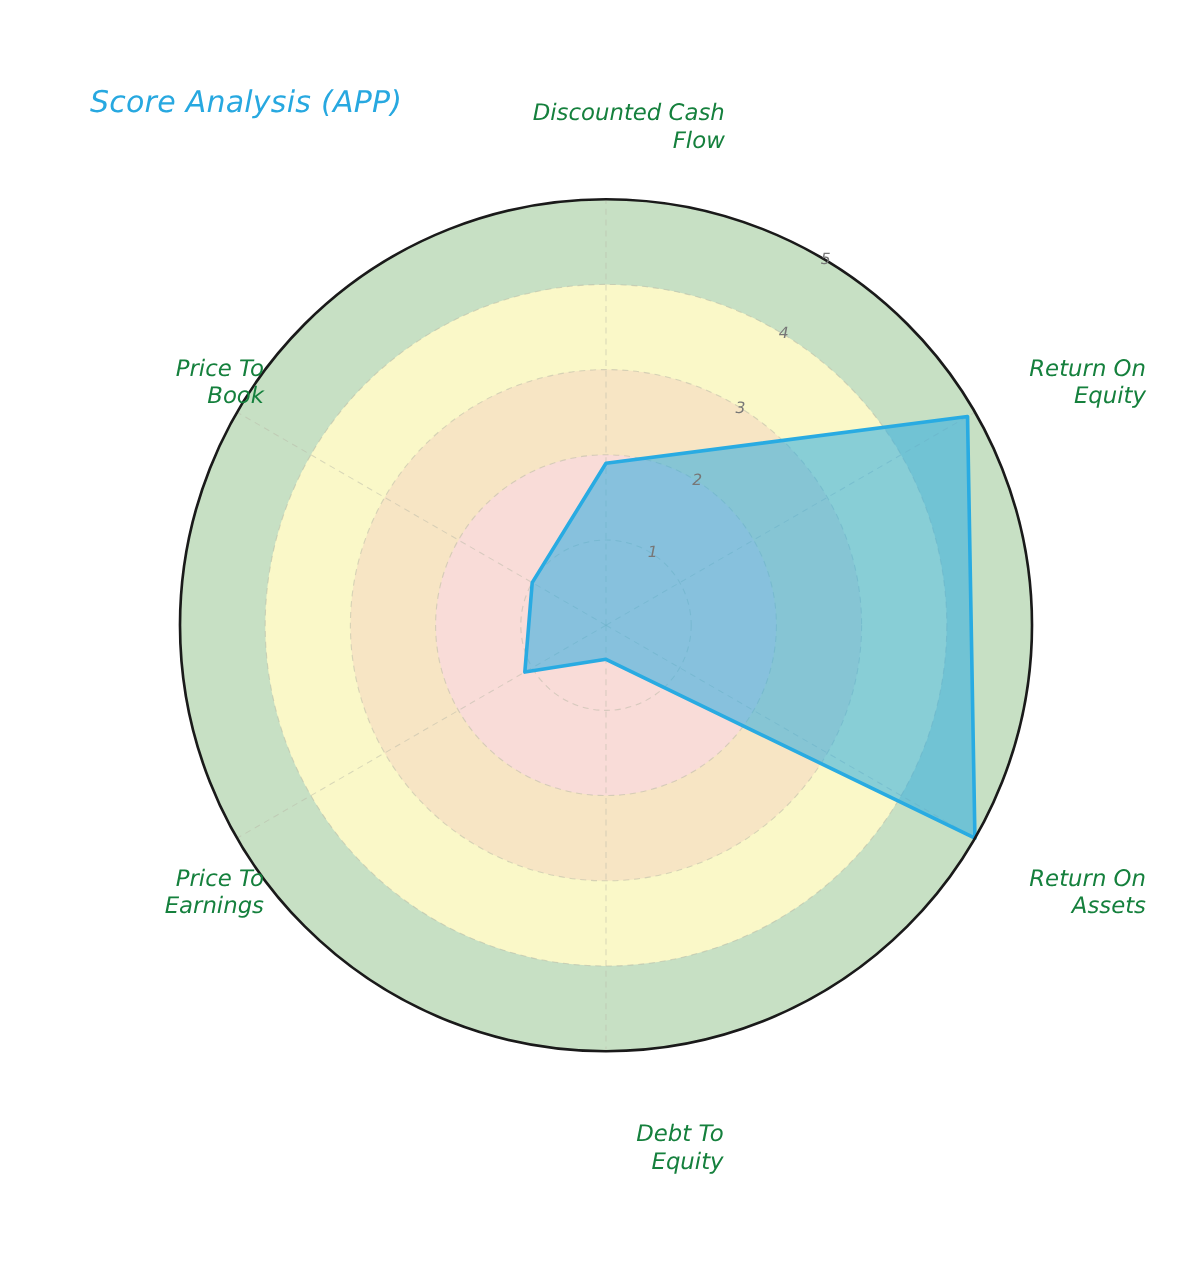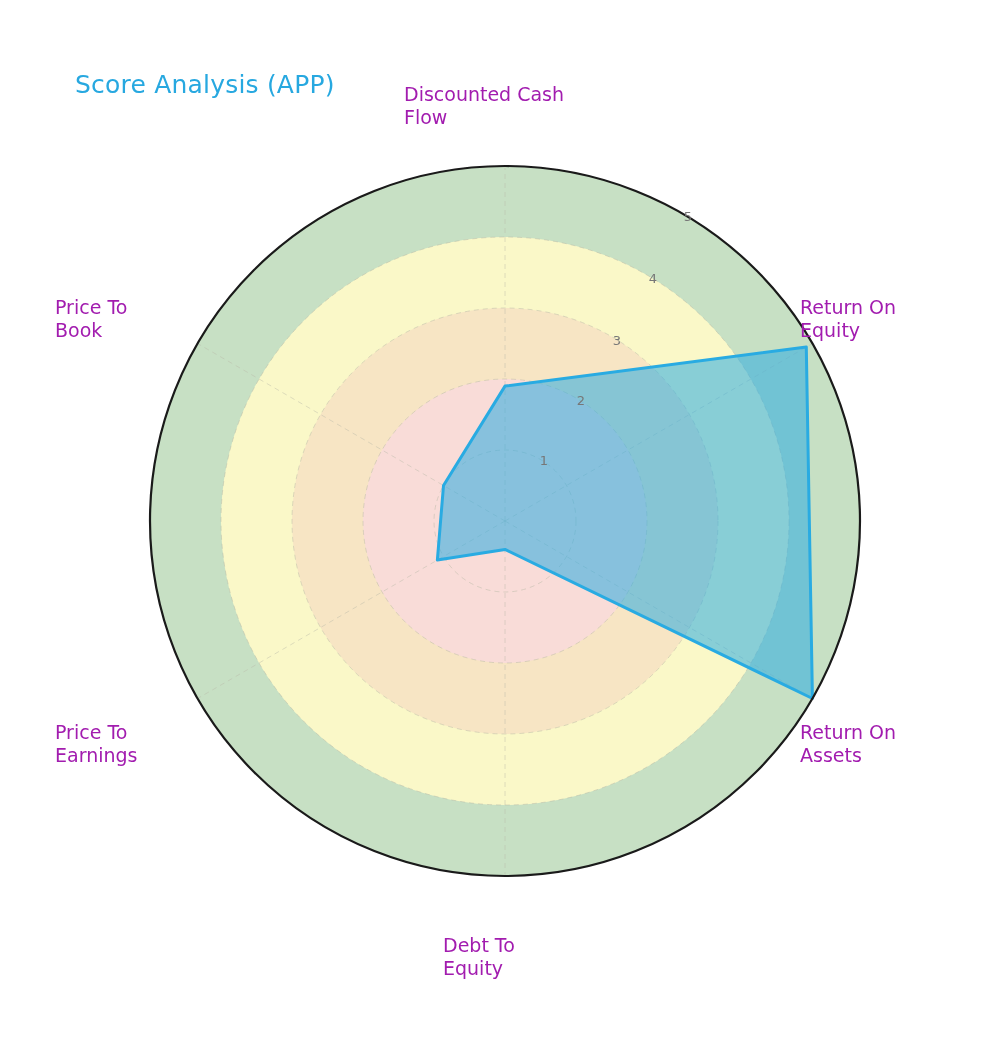--- a/index.html
+++ b/index.html
@@ -12,35 +12,36 @@
     height: 1054px;
     font-family: "DejaVu Sans", "Liberation Sans", sans-serif;
     position: relative;
     overflow: hidden;
   }
   #chart-root {
     position: absolute;
     left: 0; top: 0;
     width: 1000px;
     height: 1054px;
+    font-style: italic;
   }
   #chart-title {
     position: absolute;
     left: 75px;
     top: 70px;
     font-size: 25px;
     color: #27a8e0;
     letter-spacing: 0.2px;
     white-space: nowrap;
   }
   .axis-label {
     position: absolute;
     font-size: 19px;
-    color: #a21caf;
-    text-align: left;
+    color: #15803d;
+    text-align: right;
     line-height: 1.22;
     white-space: pre-line;
   }
   .tick-label {
     position: absolute;
     font-size: 13px;
     color: #777777;
     text-align: center;
     white-space: nowrap;
   }

